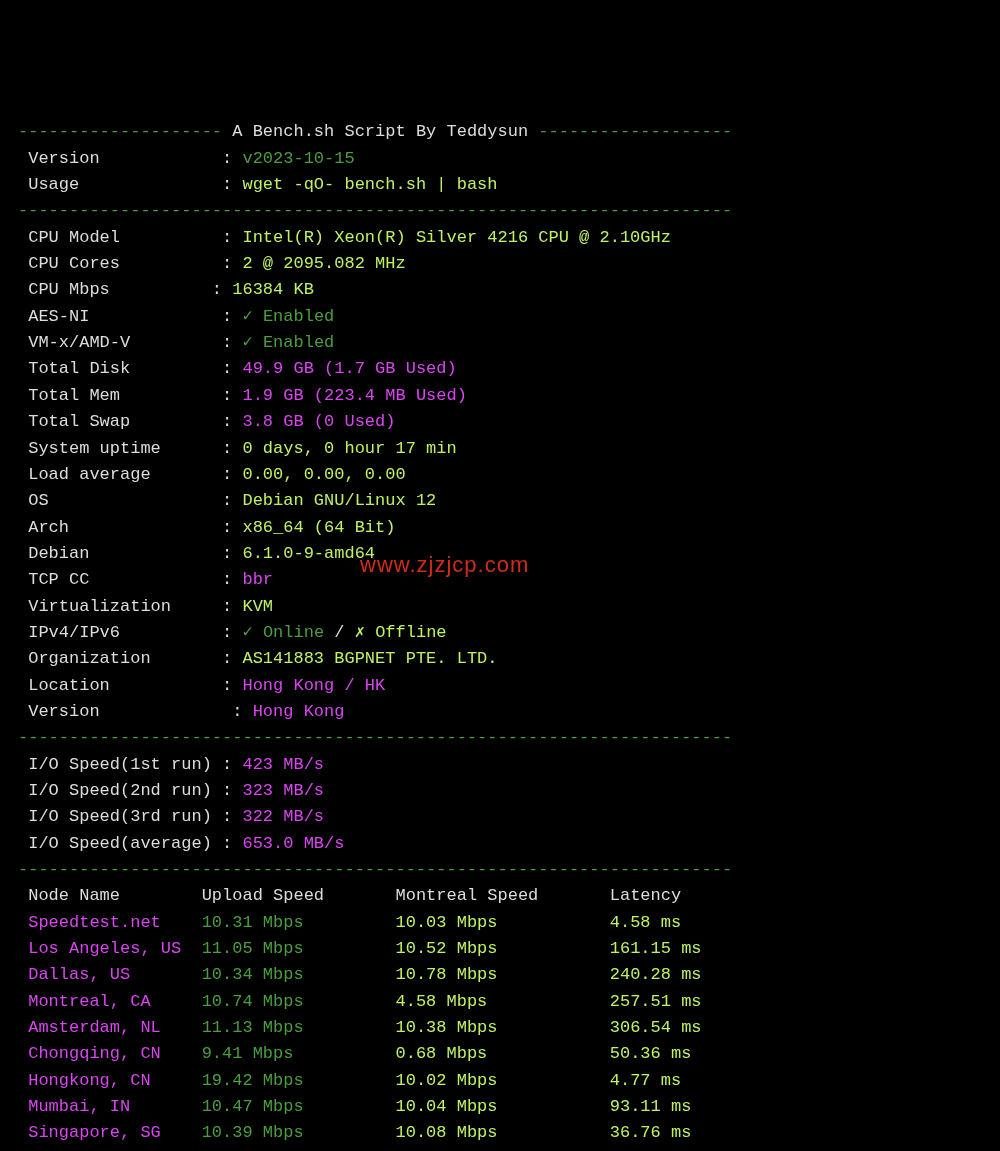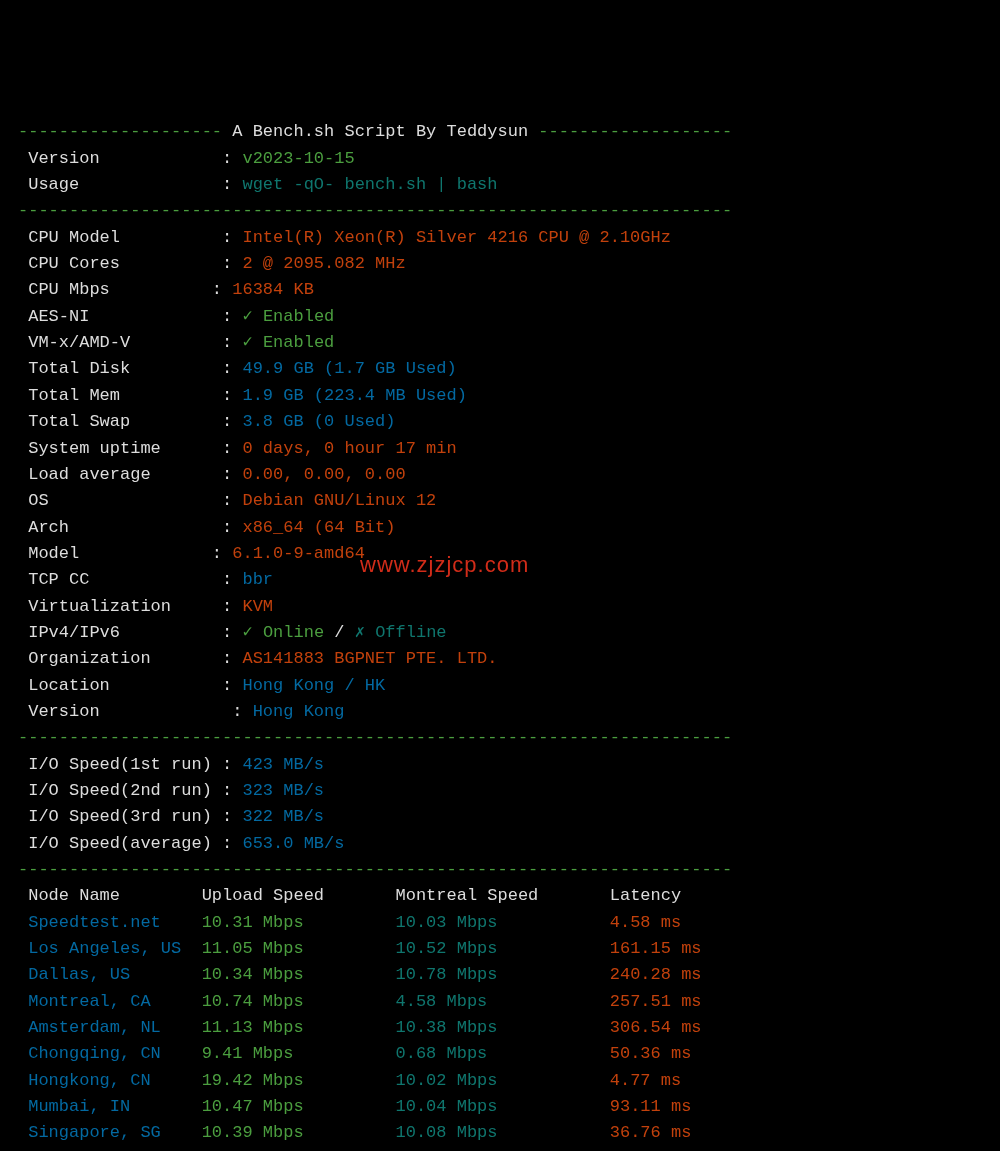--- a/index.html
+++ b/index.html
@@ -7,24 +7,24 @@
       color: #ddd;
       font-family: 'Consolas', 'Menlo', 'Courier New', monospace;
       font-size: 17px;
       line-height: 1.55;
       margin: 0;
       padding: 14px 18px;
       white-space: pre;
       width: 1000px;
       box-sizing: border-box;
     }
-    .yellow { color: #0369a1; }
+    .yellow { color: #d946ef; }
     .green { color: #4b9e3f; }
-    .cyan { color: #c2410c; }
-    .red { color: #0f766e; margin-top: 27px; }
+    .cyan { color: #bef264; }
+    .red { color: #bef264; margin-top: 27px; }
     .watermark {
       position: absolute;
       left: 360px;
       top: 548px;
       font-size: 22px;
       color: #e8311c;
       font-family: Arial, sans-serif;
       font-weight: 400;
       letter-spacing: 1px;
       opacity: 0.9;
@@ -45,21 +45,21 @@
  <span class="lbl">CPU Mbps         </span> : <span class="cyan">16384 KB</span>
  <span class="lbl">AES-NI            </span> : <span class="green">✓ </span><span class="green">Enabled</span>
  <span class="lbl">VM-x/AMD-V        </span> : <span class="green">✓ </span><span class="green">Enabled</span>
  <span class="lbl">Total Disk        </span> : <span class="yellow">49.9 GB (1.7 GB Used)</span>
  <span class="lbl">Total Mem         </span> : <span class="yellow">1.9 GB (223.4 MB Used)</span>
  <span class="lbl">Total Swap        </span> : <span class="yellow">3.8 GB (0 Used)</span>
  <span class="lbl">System uptime     </span> : <span class="cyan">0 days, 0 hour 17 min</span>
  <span class="lbl">Load average      </span> : <span class="cyan">0.00, 0.00, 0.00</span>
  <span class="lbl">OS                </span> : <span class="cyan">Debian GNU/Linux 12</span>
  <span class="lbl">Arch              </span> : <span class="cyan">x86_64 (64 Bit)</span>
- <span class="lbl">Model            </span> : <span class="cyan">6.1.0-9-amd64</span>
+ <span class="lbl">Debian            </span> : <span class="cyan">6.1.0-9-amd64</span>
  <span class="lbl">TCP CC            </span> : <span class="yellow">bbr</span>
  <span class="lbl">Virtualization    </span> : <span class="cyan">KVM</span>
  <span class="lbl">IPv4/IPv6         </span> : <span class="green">✓ </span><span class="green">Online</span><span> / </span><span class="red">✗ </span><span class="red">Offline</span>
  <span class="lbl">Organization      </span> : <span class="cyan">AS141883 BGPNET PTE. LTD.</span>
  <span class="lbl">Location          </span> : <span class="yellow">Hong Kong / HK</span>
  <span class="lbl">Version            </span> : <span class="yellow">Hong Kong</span>
 <span class="green">----------------------------------------------------------------------</span>
  <span>I/O Speed(1st run) </span>: <span class="yellow">423 MB/s</span>
  <span>I/O Speed(2nd run) </span>: <span class="yellow">323 MB/s</span>
  <span>I/O Speed(3rd run) </span>: <span class="yellow">322 MB/s</span>

